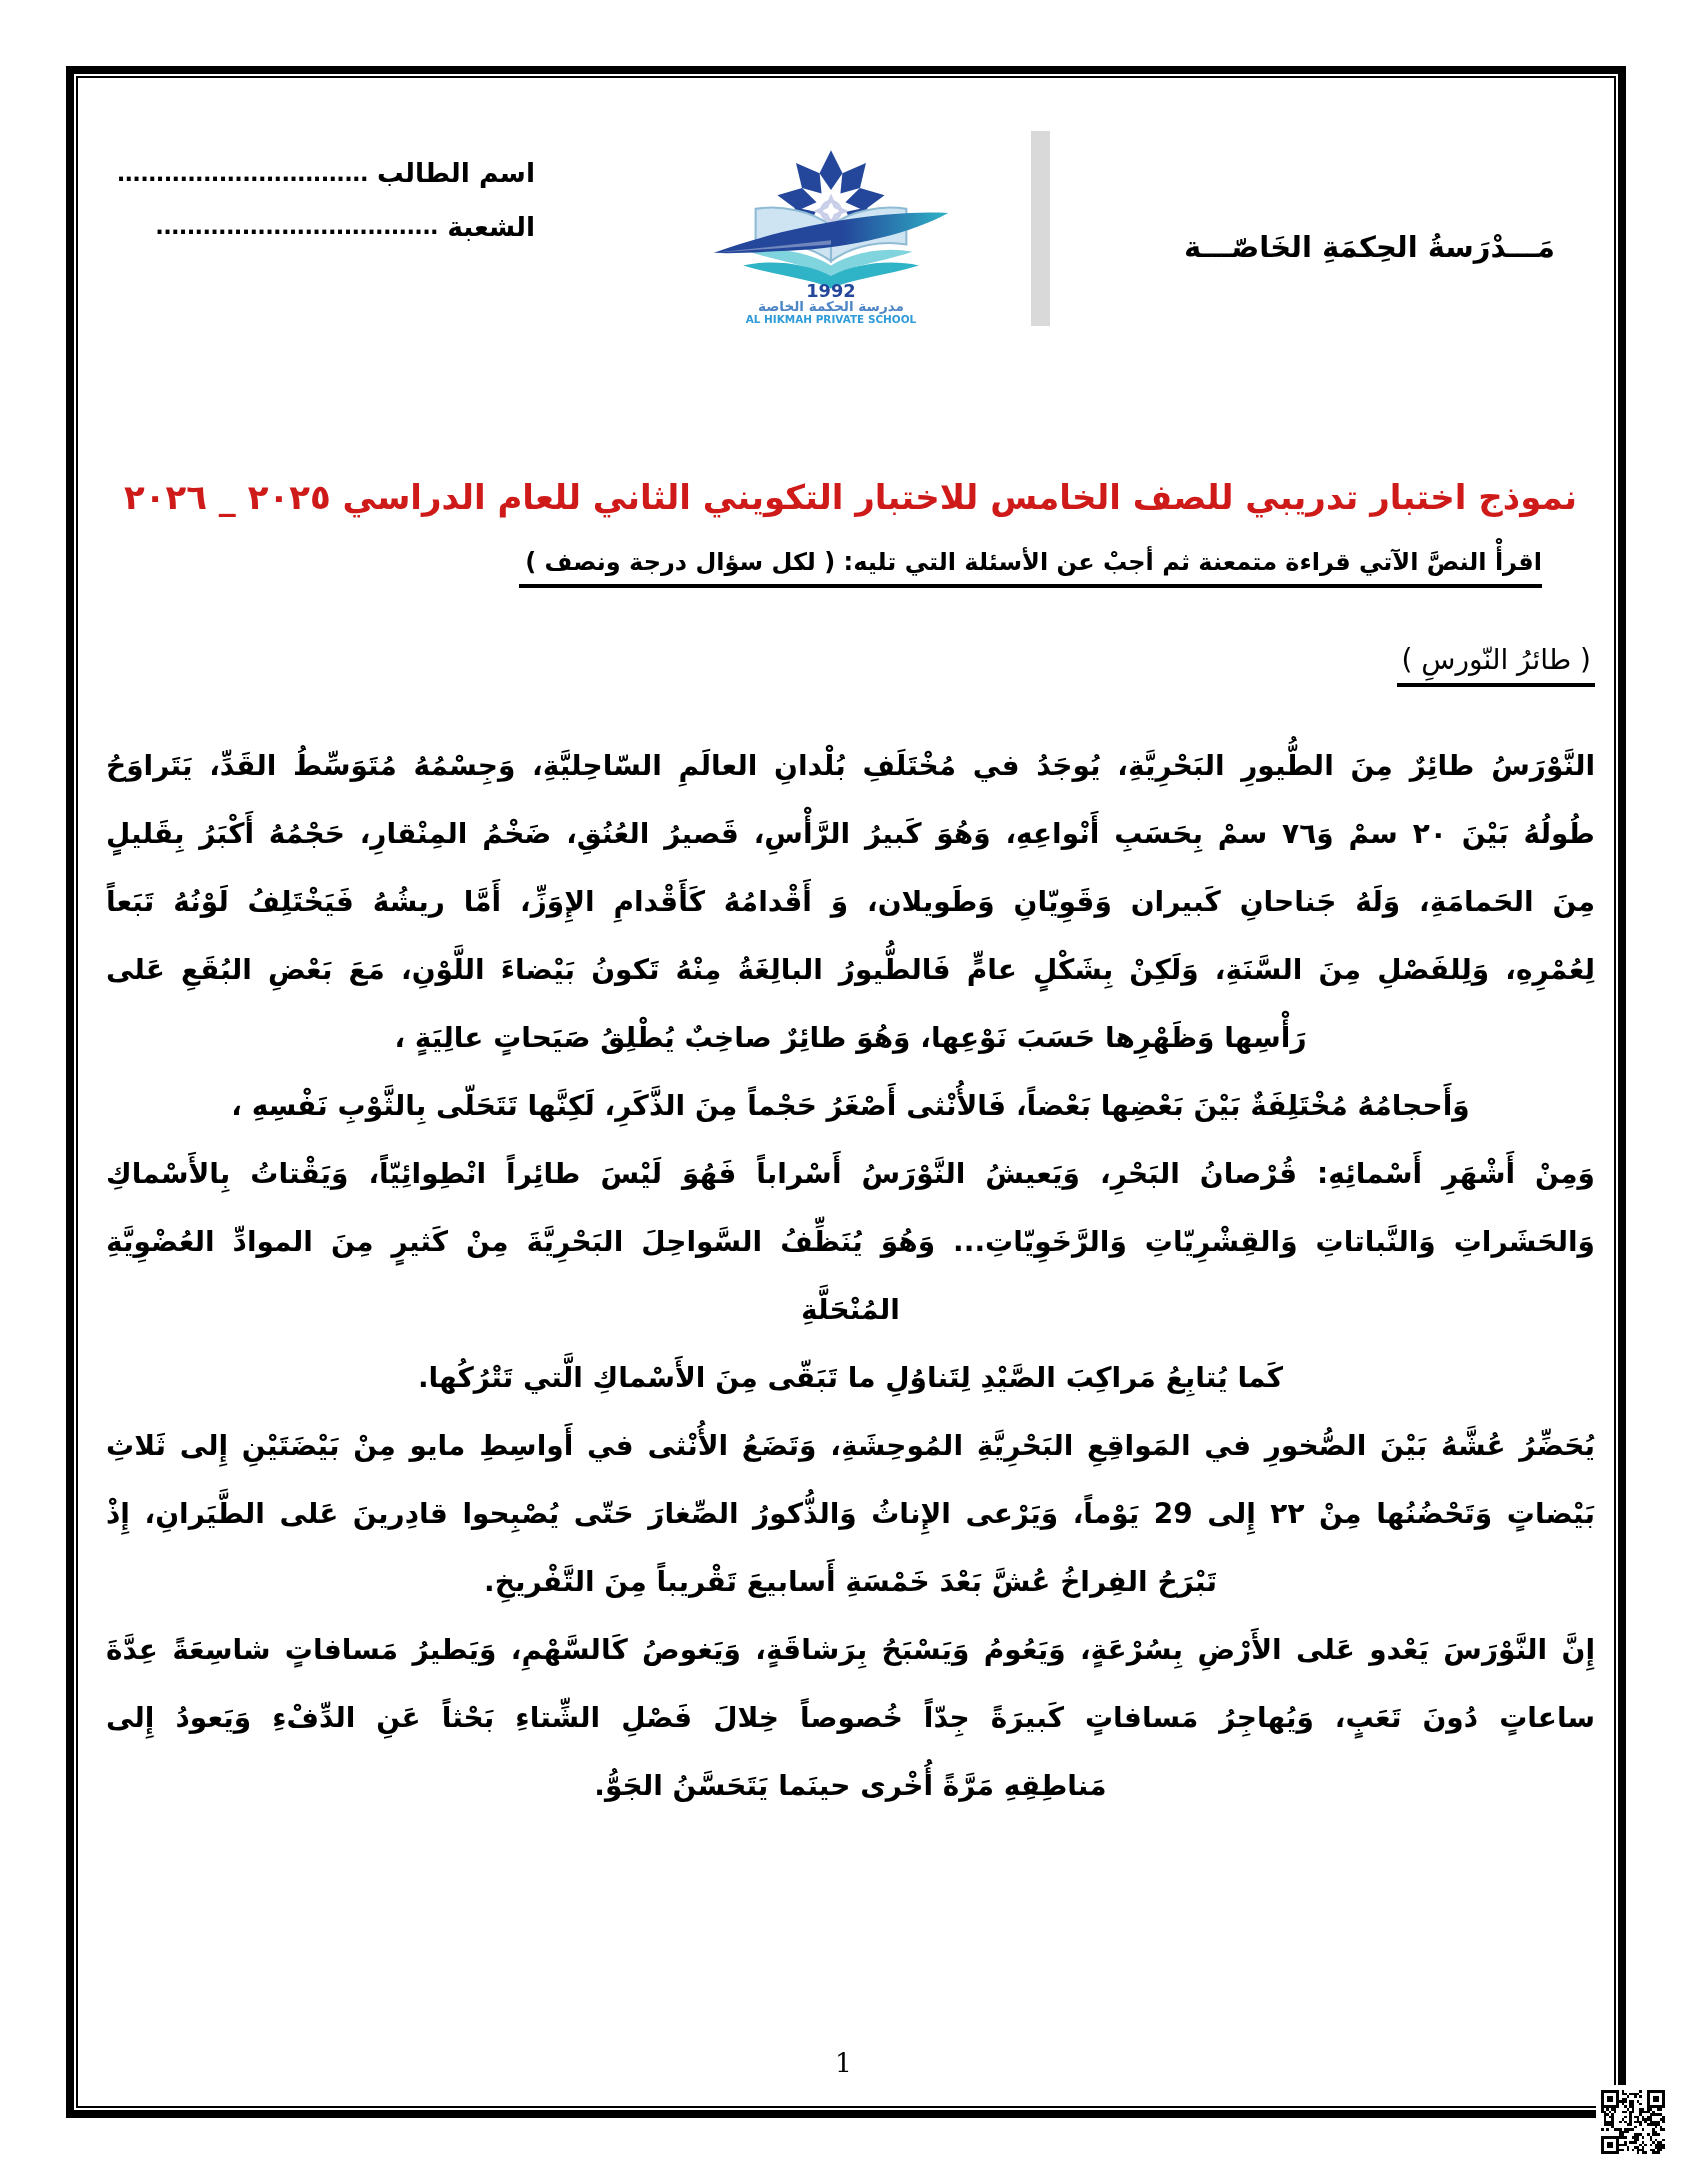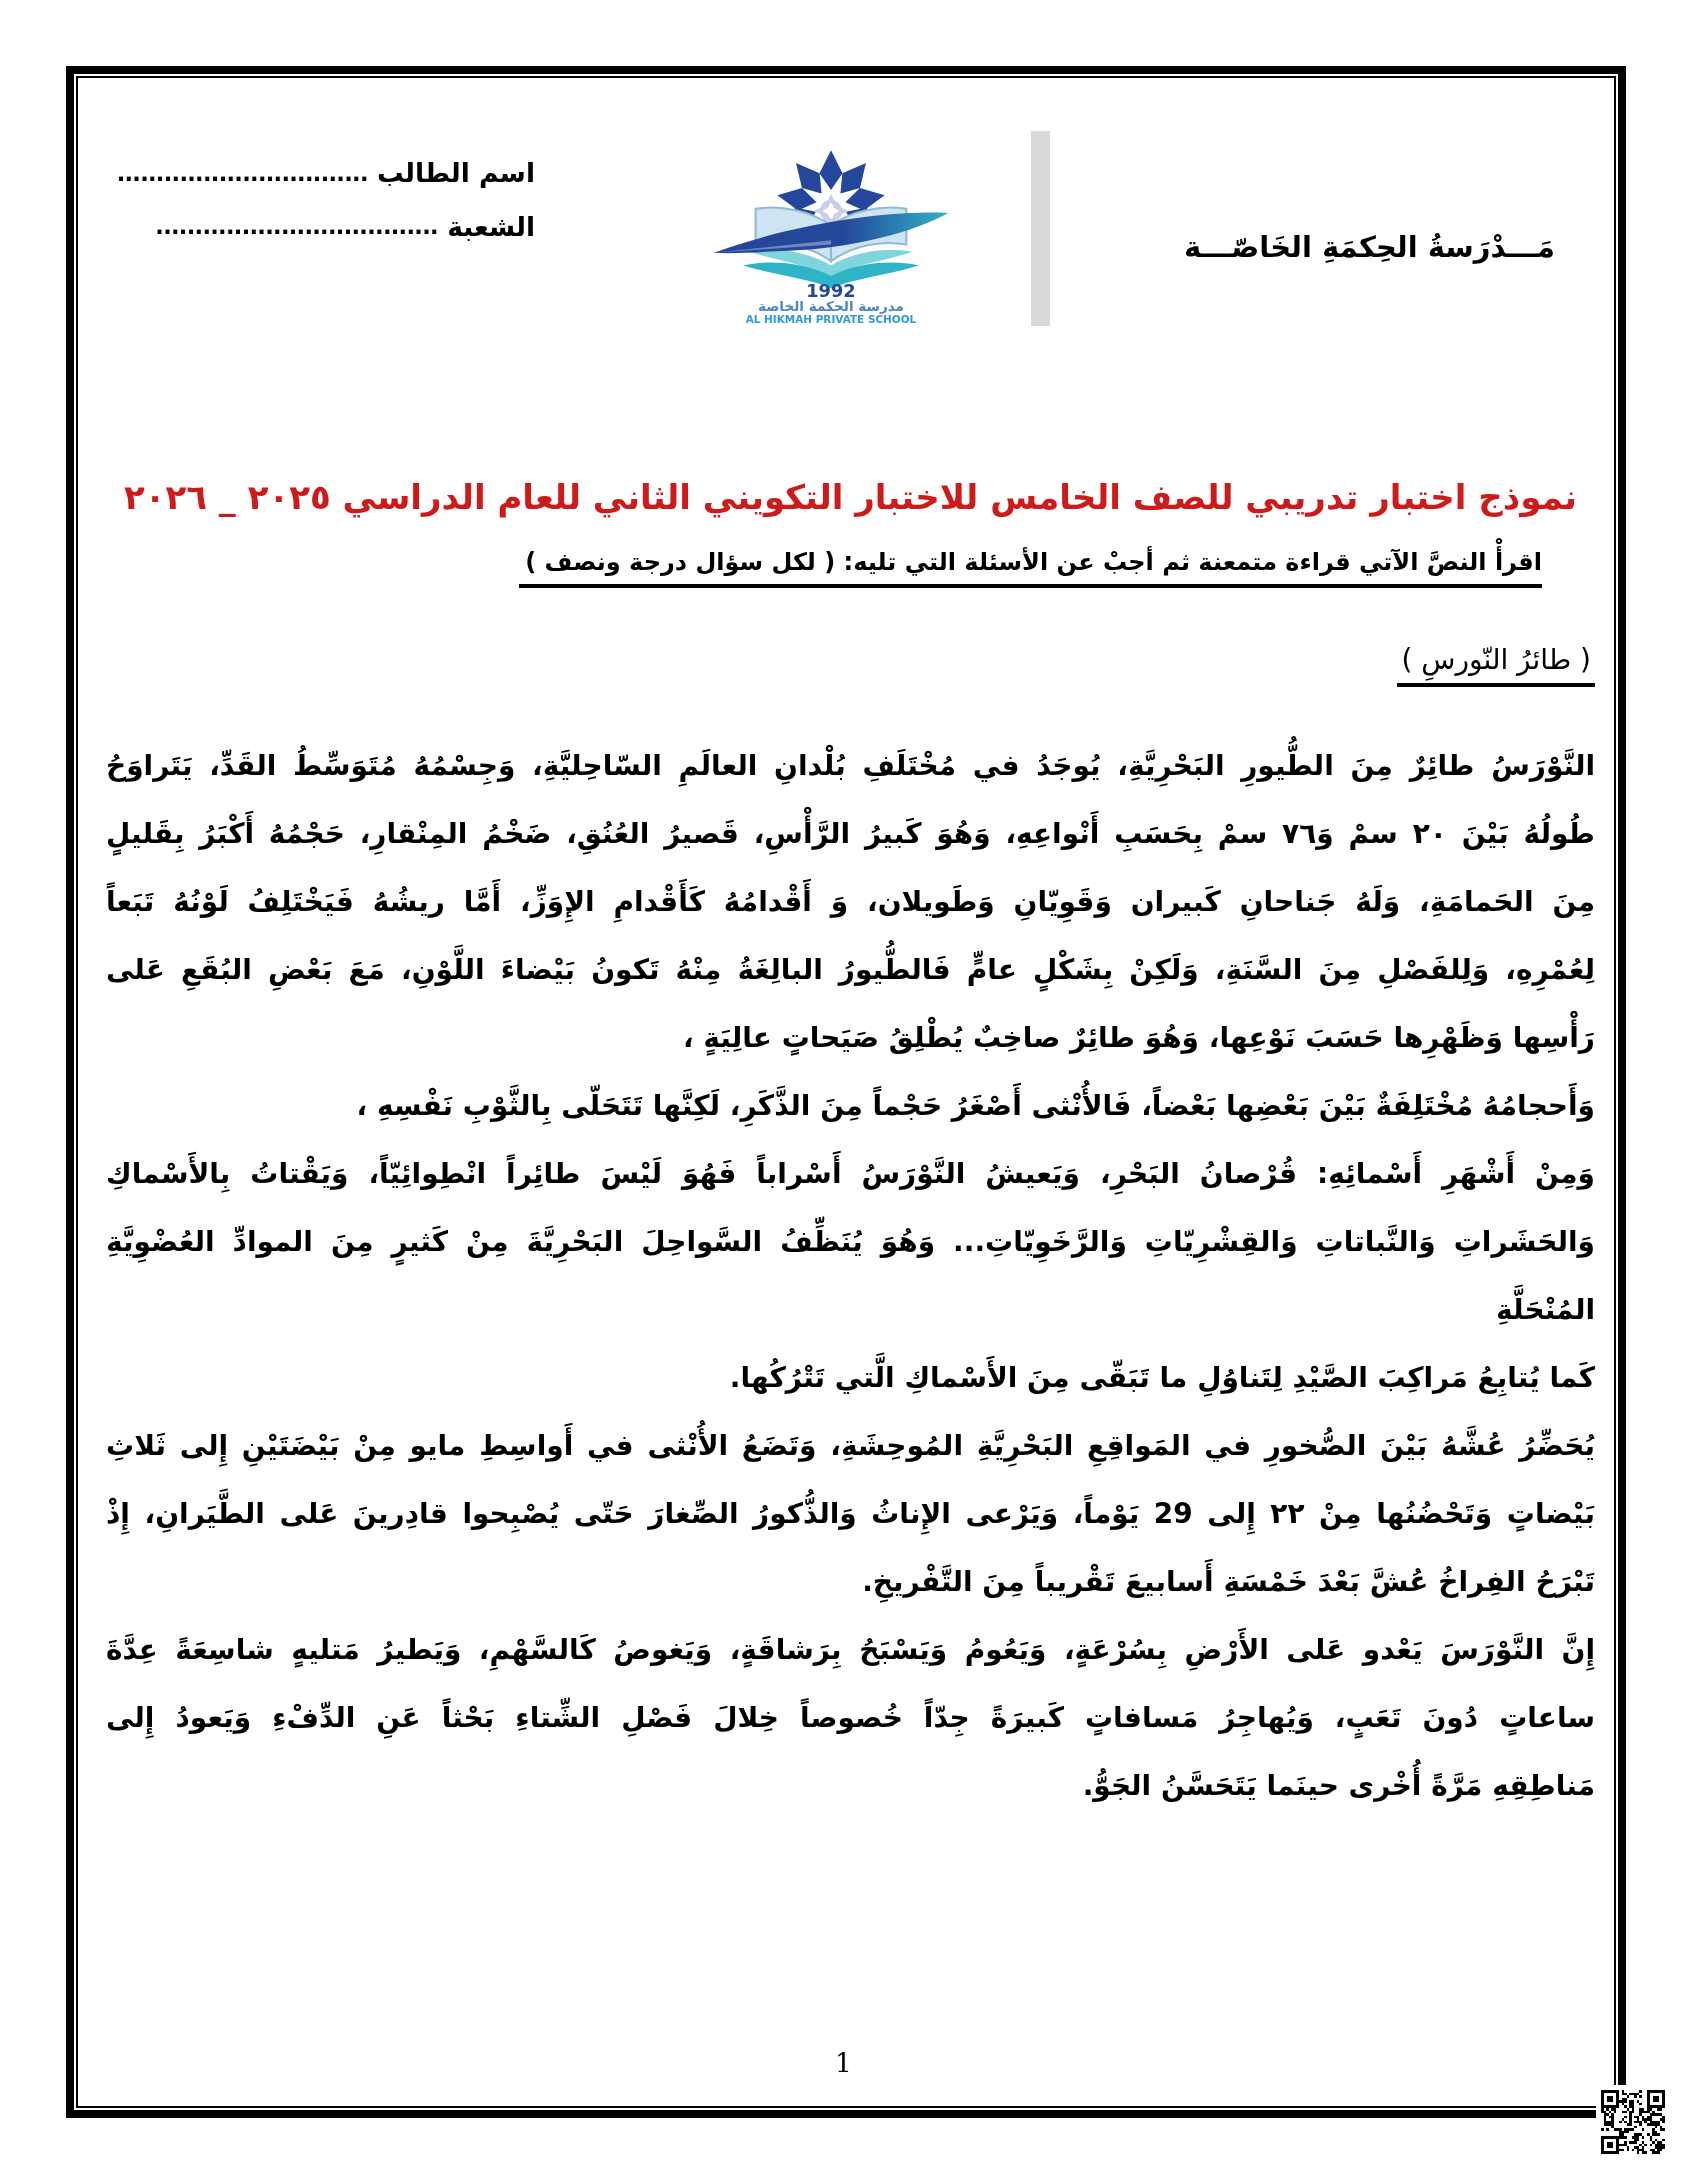--- a/index.html
+++ b/index.html
@@ -48,21 +48,21 @@
     font-size:28px;font-weight:normal;
   }
   .passage-title .u{
     display:inline-block;border-bottom:4.6px solid #000;padding-bottom:6.6px;padding-left:4px;padding-right:4px;
   }
   
   .passage{
     position:absolute;left:106px;top:732px;width:1489px;direction:rtl;
     font-size:28px;font-weight:bold;
   }
-  .pline{height:68px;line-height:68px;text-align:right;white-space:nowrap;}
+  .pline{height:68px;line-height:68px;text-align:center;white-space:nowrap;}
   .pline.full{text-align:justify;text-align-last:justify;white-space:normal;}
   
   .page-number{
     position:absolute;left:0;top:2047px;width:1687px;text-align:center;
     font-family:"DejaVu Serif", serif;font-size:26.5px;font-weight:normal;
   }
   .qr{position:absolute;left:1596px;top:2085px;width:74px;height:74px;background:#fff;}
   .qr svg{width:100%;height:100%;shape-rendering:crispEdges;}
 </style>
 </head>
@@ -160,21 +160,21 @@
     <div class="pline full">لِعُمْرِهِ، وَلِلفَصْلِ مِنَ السَّنَةِ، وَلَكِنْ بِشَكْلٍ عامٍّ فَالطُّيورُ البالِغَةُ مِنْهُ تَكونُ بَيْضاءَ اللَّوْنِ، مَعَ بَعْضِ البُقَعِ عَلى</div>
     <div class="pline">رَأْسِها وَظَهْرِها حَسَبَ نَوْعِها، وَهُوَ طائِرٌ صاخِبٌ يُطْلِقُ صَيَحاتٍ عالِيَةٍ ،</div>
     <div class="pline">وَأَحجامُهُ مُخْتَلِفَةٌ بَيْنَ بَعْضِها بَعْضاً، فَالأُنْثى أَصْغَرُ حَجْماً مِنَ الذَّكَرِ، لَكِنَّها تَتَحَلّى بِالثَّوْبِ نَفْسِهِ ،</div>
     <div class="pline full">وَمِنْ أَشْهَرِ أَسْمائِهِ: قُرْصانُ البَحْرِ، وَيَعيشُ النَّوْرَسُ أَسْراباً فَهُوَ لَيْسَ طائِراً انْطِوائِيّاً، وَيَقْتاتُ بِالأَسْماكِ</div>
     <div class="pline full">وَالحَشَراتِ وَالنَّباتاتِ وَالقِشْرِيّاتِ وَالرَّخَوِيّاتِ... وَهُوَ يُنَظِّفُ السَّواحِلَ البَحْرِيَّةَ مِنْ كَثيرٍ مِنَ الموادِّ العُضْوِيَّةِ</div>
     <div class="pline">المُنْحَلَّةِ</div>
     <div class="pline">كَما يُتابِعُ مَراكِبَ الصَّيْدِ لِتَناوُلِ ما تَبَقّى مِنَ الأَسْماكِ الَّتي تَتْرُكُها.</div>
     <div class="pline full">يُحَضِّرُ عُشَّهُ بَيْنَ الصُّخورِ في المَواقِعِ البَحْرِيَّةِ المُوحِشَةِ، وَتَضَعُ الأُنْثى في أَواسِطِ مايو مِنْ بَيْضَتَيْنِ إِلى ثَلاثِ</div>
     <div class="pline full">بَيْضاتٍ وَتَحْضُنُها مِنْ ٢٢ إِلى 29 يَوْماً، وَيَرْعى الإِناثُ وَالذُّكورُ الصِّغارَ حَتّى يُصْبِحوا قادِرينَ عَلى الطَّيَرانِ، إِذْ</div>
     <div class="pline">تَبْرَحُ الفِراخُ عُشَّ بَعْدَ خَمْسَةِ أَسابيعَ تَقْريباً مِنَ التَّفْريخِ.</div>
-    <div class="pline full">إِنَّ النَّوْرَسَ يَعْدو عَلى الأَرْضِ بِسُرْعَةٍ، وَيَعُومُ وَيَسْبَحُ بِرَشاقَةٍ، وَيَغوصُ كَالسَّهْمِ، وَيَطيرُ مَتليهٍ شاسِعَةً عِدَّةَ</div>
+    <div class="pline full">إِنَّ النَّوْرَسَ يَعْدو عَلى الأَرْضِ بِسُرْعَةٍ، وَيَعُومُ وَيَسْبَحُ بِرَشاقَةٍ، وَيَغوصُ كَالسَّهْمِ، وَيَطيرُ مَسافاتٍ شاسِعَةً عِدَّةَ</div>
     <div class="pline full">ساعاتٍ دُونَ تَعَبٍ، وَيُهاجِرُ مَسافاتٍ كَبيرَةً جِدّاً خُصوصاً خِلالَ فَصْلِ الشِّتاءِ بَحْثاً عَنِ الدِّفْءِ وَيَعودُ إِلى</div>
     <div class="pline">مَناطِقِهِ مَرَّةً أُخْرى حينَما يَتَحَسَّنُ الجَوُّ.</div>
   </div>
 
 <div class="page-number">1</div>
 
 <div class="qr">
   <svg viewBox="0 0 29 29">
     <rect x="0" y="0" width="29" height="29" fill="#ffffff"></rect>
     <g fill="#000000" id="qr-modules">

